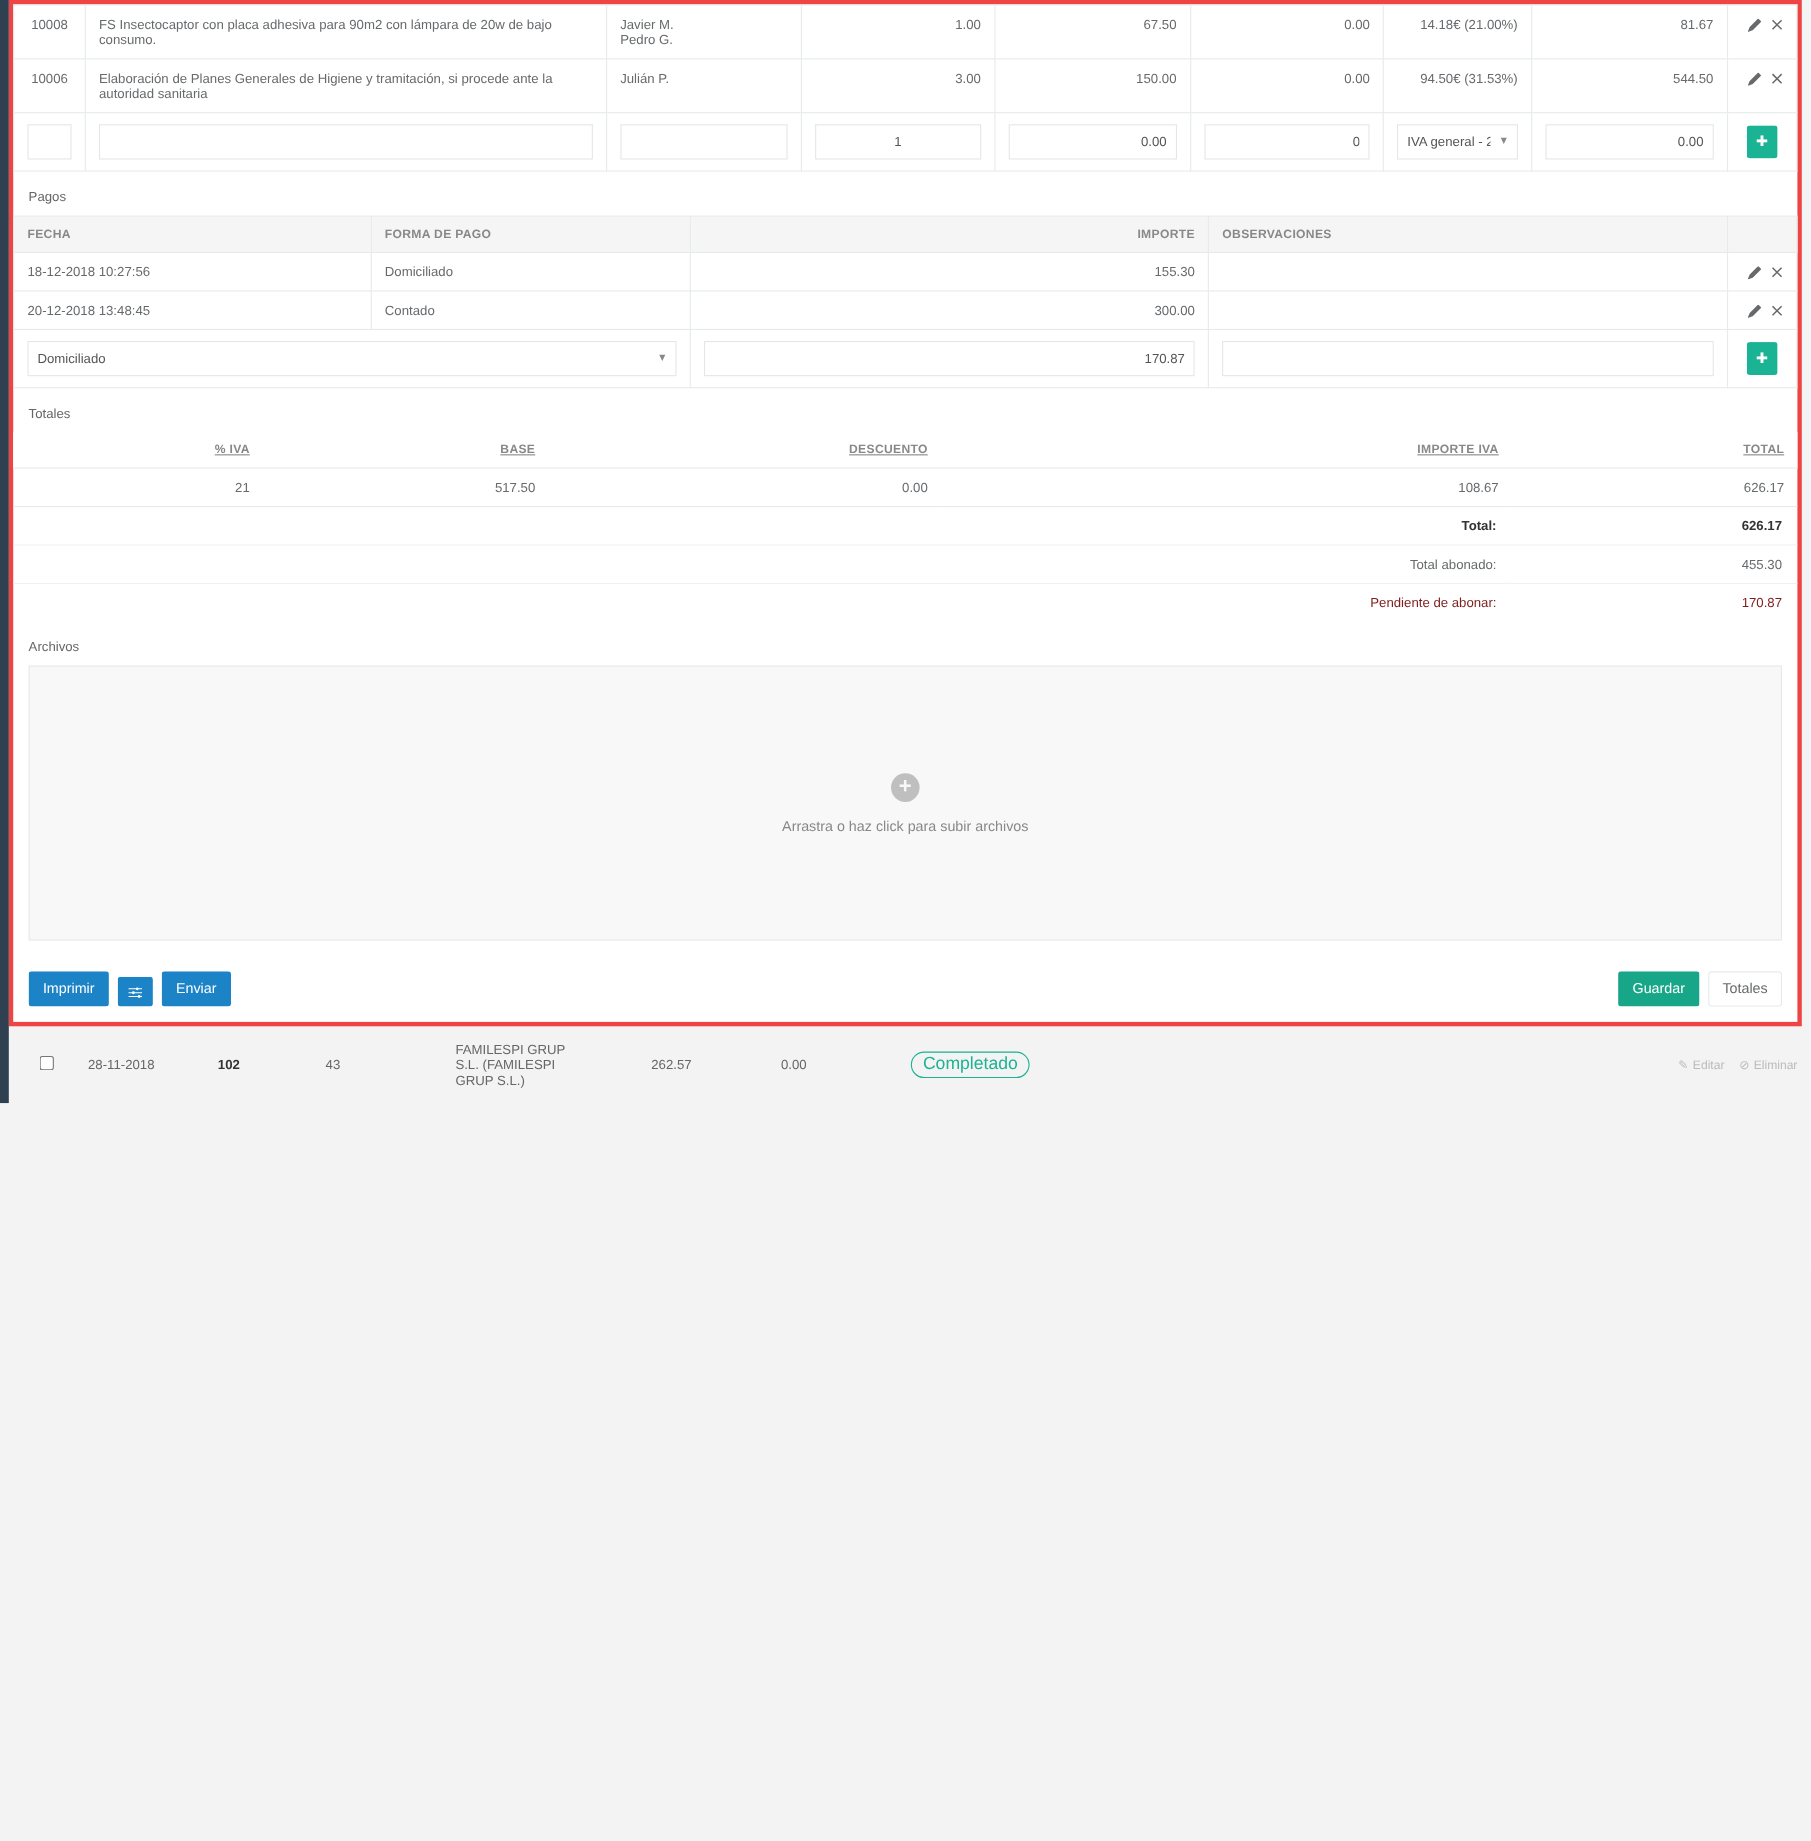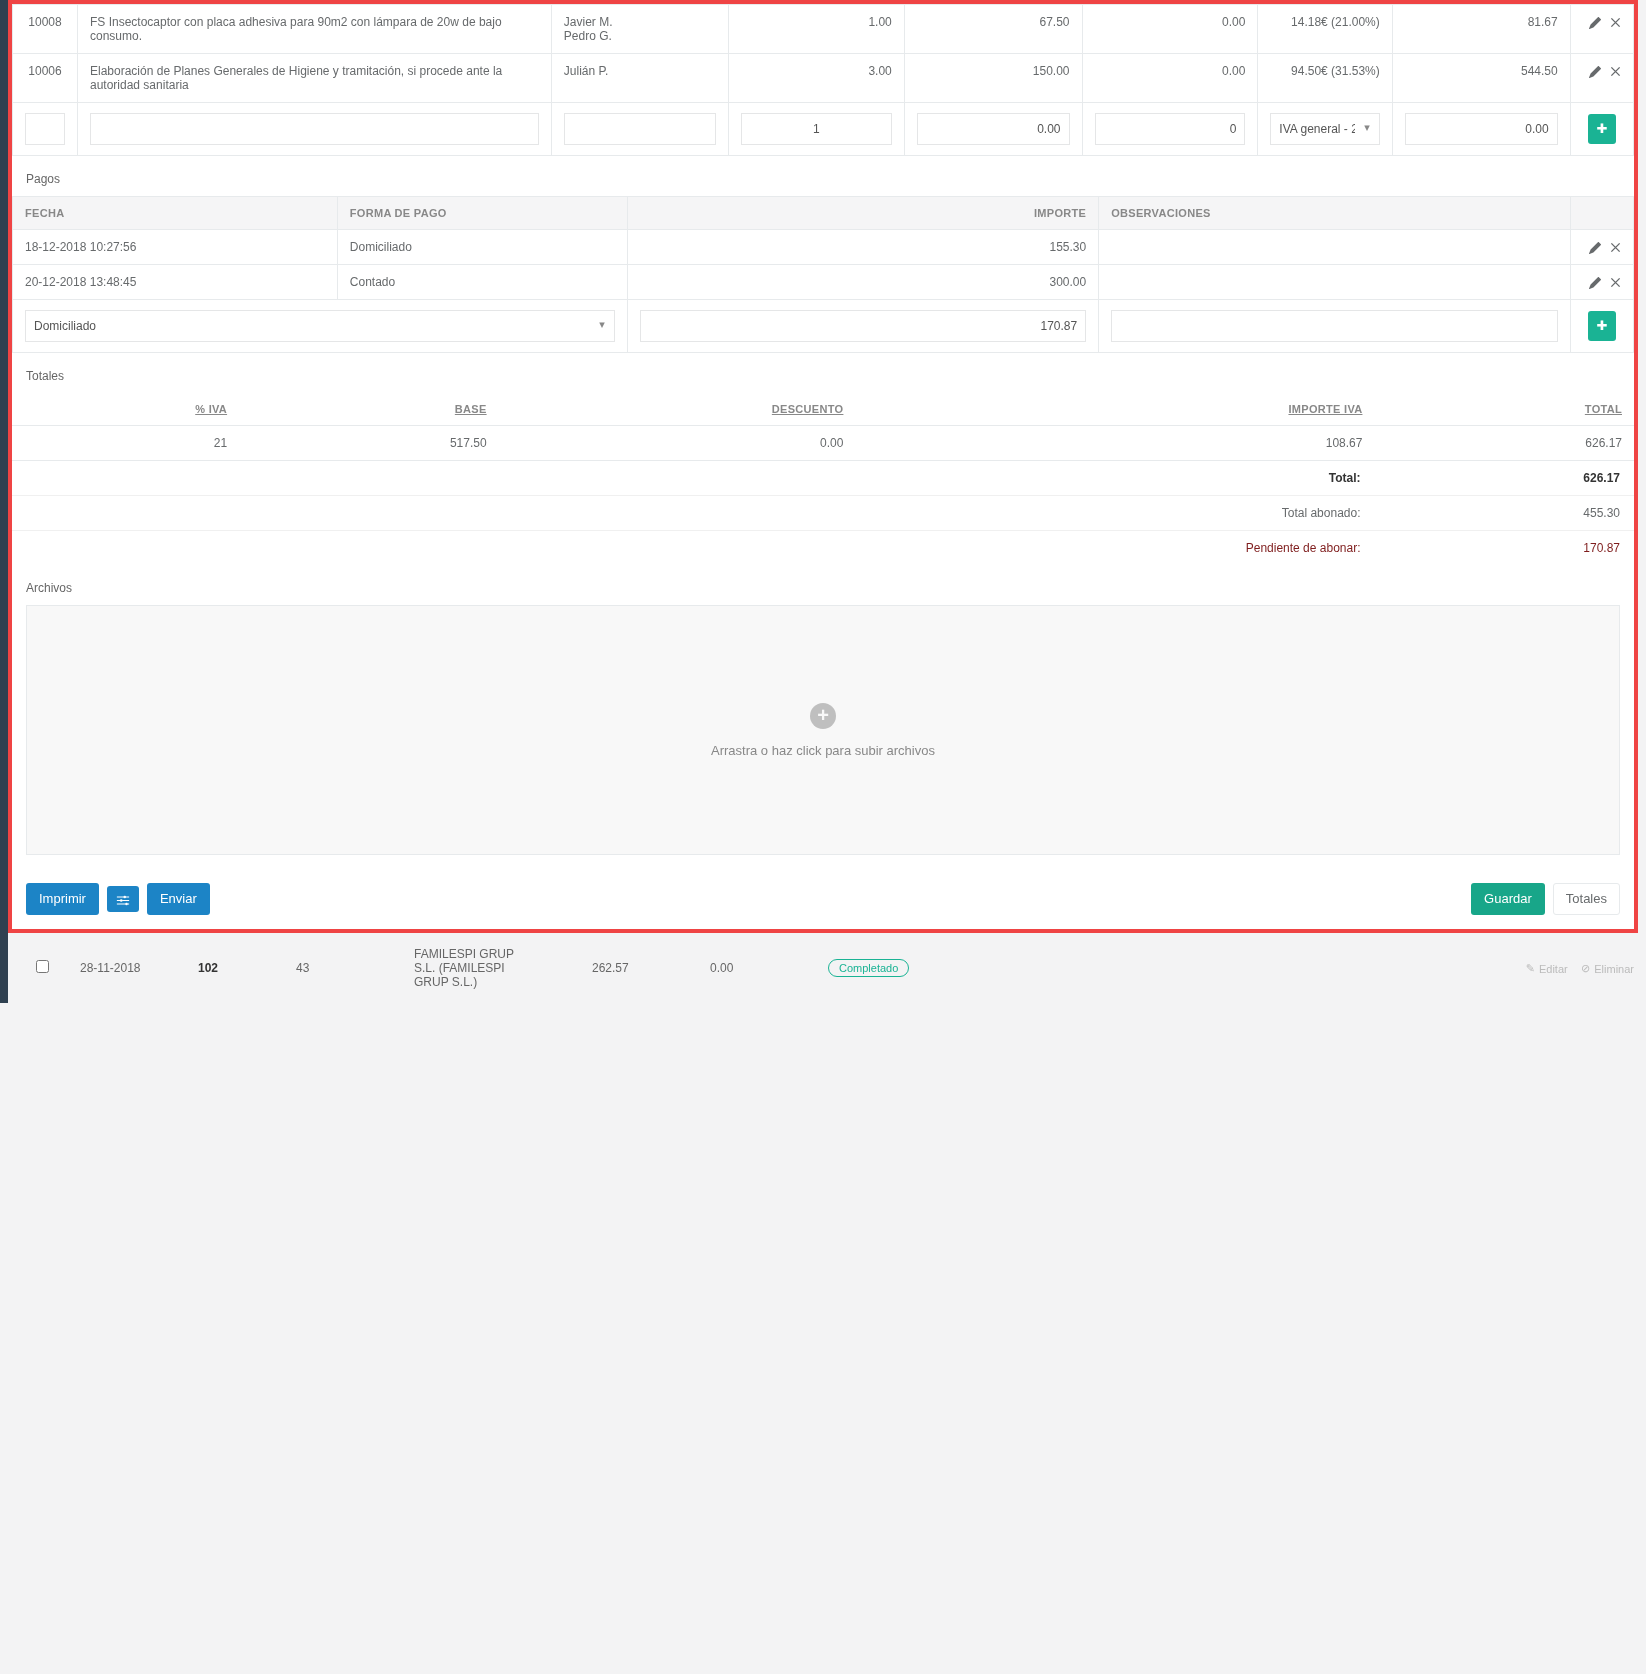--- a/index.html
+++ b/index.html
@@ -24,24 +24,24 @@
 .icon-btn { color: #676a6c; cursor: pointer; margin-left: 6px; }
 .totals-table th { text-align: right; text-decoration: underline; background: #fff; border: none; border-bottom: 1px solid #e7eaec; }
 .totals-table td { text-align: right; border: none; border-bottom: 1px solid #e7eaec; }
 .totals-summary td { text-align: right; border: none; padding: 10px 14px; }
 .totals-summary tr + tr td { border-top: 1px solid #f0f0f0; }
 .red { color: #7f1d1d; }
 .bold { font-weight: 700; color: #333; }
 .dropzone { border: 1px solid #e7eaec; background: #f8f8f8; height: 250px; display: flex; flex-direction: column; align-items: center; justify-content: center; color: #888; margin: 0 14px 14px; cursor: pointer; }
 .dropzone .plus { width: 26px; height: 26px; border-radius: 50%; background: #bfbfbf; color: #f8f8f8; display: flex; align-items: center; justify-content: center; font-size: 20px; font-weight: 700; margin-bottom: 14px; }
 .footer { display: flex; justify-content: space-between; align-items: center; padding: 14px; }
-.footer .left, .footer .right { display: flex; gap: 8px; align-items: center; }
+.footer .left, .footer .right { display: flex; gap: 8px; align-items: flex-end; }
 .behind-panel { padding: 10px 0; }
 .behind-row { display: grid; grid-template-columns: 60px 110px 90px 110px 170px 110px 110px 150px 1fr; align-items: center; font-size: 12px; color: #666; padding: 4px 12px; gap: 8px; }
-.status-pill { display: inline-block; border: 1px solid #1ab394; color: #1ab394; border-radius: 12px; padding: 2px 10px; font-size: 11px; }
+.status-pill { display: inline-block; border: 1px solid #1ab394; color: #1ab394; border-radius: 12px; padding: 2px 10px; font-size: 16px; }
 .link-muted { color: #bbb; font-size: 11px; display: inline-flex; align-items: center; gap: 4px; }
 .left-strip { position: absolute; left: 0; top: 0; width: 8px; height: 100%; background: #2f4050; }
 .page-wrap { position: relative; }
 .line-inputs td { vertical-align: middle; }
 .actions-cell { text-align: right; white-space: nowrap; width: 50px; }
 svg { display: inline-block; vertical-align: middle; }
 </style>
 </head>
 <body>
 

